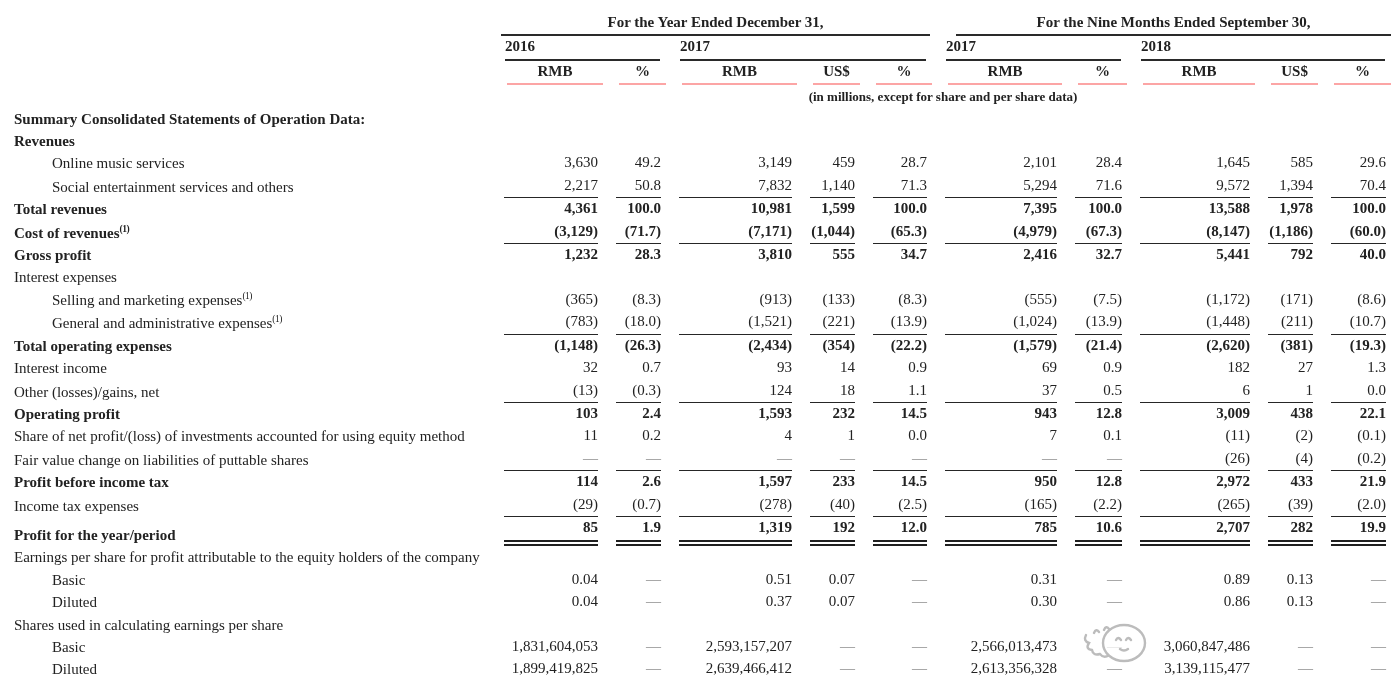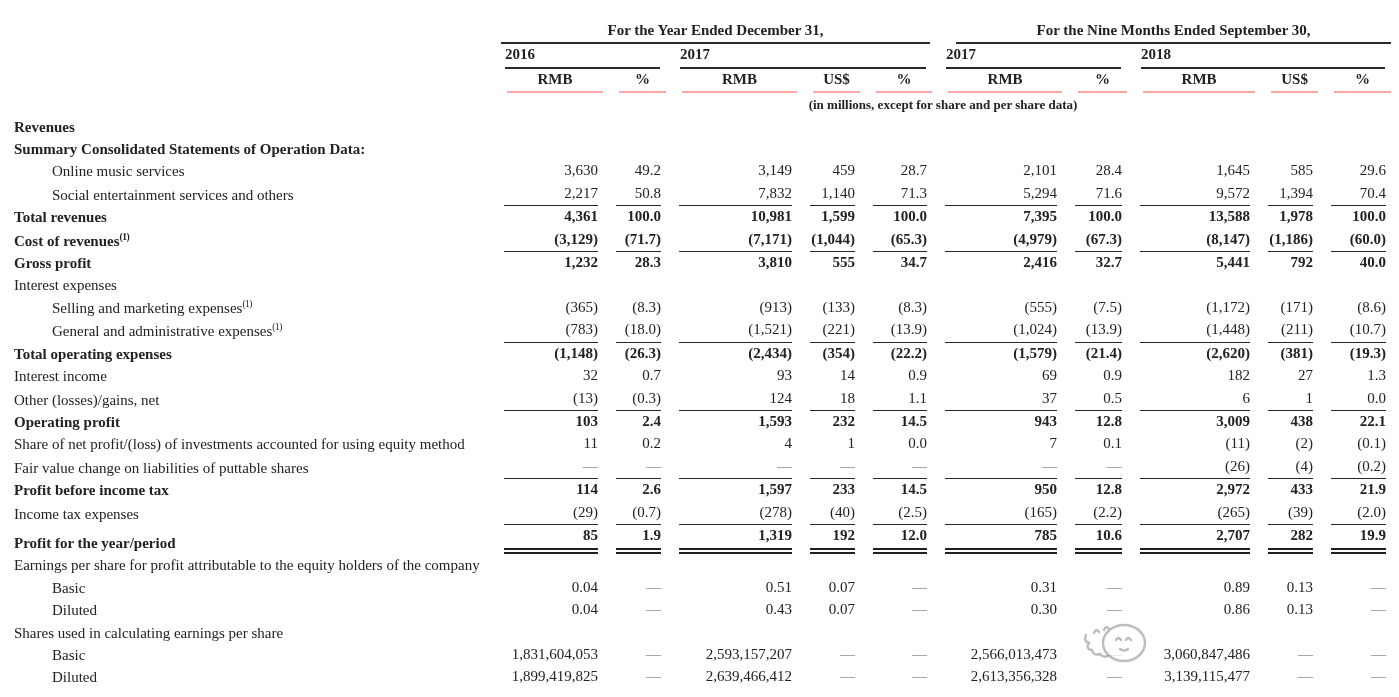--- a/index.html
+++ b/index.html
@@ -5,21 +5,21 @@
   html, body {
     margin: 0; padding: 0;
     background: #ffffff;
     width: 1399px; height: 697px;
     overflow: hidden;
     font-family: "Liberation Serif", serif;
   }
   .page {
     position: relative;
     width: 1399px; height: 697px;
-    padding: 20px 0 0 6px;
+    padding: 12px 0 0 6px;
     box-sizing: border-box;
     color: #1c1c1c;
   }
   table.fin {
     border-collapse: collapse;
     table-layout: fixed;
     width: 1387px;
   }
   td {
     padding: 0;
@@ -176,56 +176,56 @@
           </td>
         </tr>
       <tr>
         <td></td>
         <td class="note" colspan="10">(in millions, except for share and per share data)</td>
       </tr>
     </thead>
     <tbody>
         <tr>
           <td class="lbl b">
+            <div class="lt">Summary Consolidated Statements of Operation Data:</div>
+          </td>
+          <td class="num">
+            <div class="iu">&nbsp;</div>
+          </td>
+          <td class="num">
+            <div class="iu">&nbsp;</div>
+          </td>
+          <td class="num">
+            <div class="iu">&nbsp;</div>
+          </td>
+          <td class="num">
+            <div class="iu">&nbsp;</div>
+          </td>
+          <td class="num">
+            <div class="iu">&nbsp;</div>
+          </td>
+          <td class="num">
+            <div class="iu">&nbsp;</div>
+          </td>
+          <td class="num">
+            <div class="iu">&nbsp;</div>
+          </td>
+          <td class="num">
+            <div class="iu">&nbsp;</div>
+          </td>
+          <td class="num">
+            <div class="iu">&nbsp;</div>
+          </td>
+          <td class="num">
+            <div class="iu">&nbsp;</div>
+          </td>
+        </tr>
+        <tr>
+          <td class="lbl b">
             <div class="lt">Revenues</div>
-          </td>
-          <td class="num">
-            <div class="iu">&nbsp;</div>
-          </td>
-          <td class="num">
-            <div class="iu">&nbsp;</div>
-          </td>
-          <td class="num">
-            <div class="iu">&nbsp;</div>
-          </td>
-          <td class="num">
-            <div class="iu">&nbsp;</div>
-          </td>
-          <td class="num">
-            <div class="iu">&nbsp;</div>
-          </td>
-          <td class="num">
-            <div class="iu">&nbsp;</div>
-          </td>
-          <td class="num">
-            <div class="iu">&nbsp;</div>
-          </td>
-          <td class="num">
-            <div class="iu">&nbsp;</div>
-          </td>
-          <td class="num">
-            <div class="iu">&nbsp;</div>
-          </td>
-          <td class="num">
-            <div class="iu">&nbsp;</div>
-          </td>
-        </tr>
-        <tr>
-          <td class="lbl b">
-            <div class="lt">Summary Consolidated Statements of Operation Data:</div>
           </td>
           <td class="num">
             <div class="iu">&nbsp;</div>
           </td>
           <td class="num">
             <div class="iu">&nbsp;</div>
           </td>
           <td class="num">
             <div class="iu">&nbsp;</div>
           </td>
@@ -920,21 +920,21 @@
           <td class="lbl">
             <div class="ind">Diluted</div>
           </td>
           <td class="num">
             <div class="iu">0.04</div>
           </td>
           <td class="num">
             <div class="iu"><span class="dash">—</span></div>
           </td>
           <td class="num">
-            <div class="iu">0.43</div>
+            <div class="iu">0.37</div>
           </td>
           <td class="num">
             <div class="iu">0.07</div>
           </td>
           <td class="num">
             <div class="iu"><span class="dash">—</span></div>
           </td>
           <td class="num">
             <div class="iu">0.30</div>
           </td>

